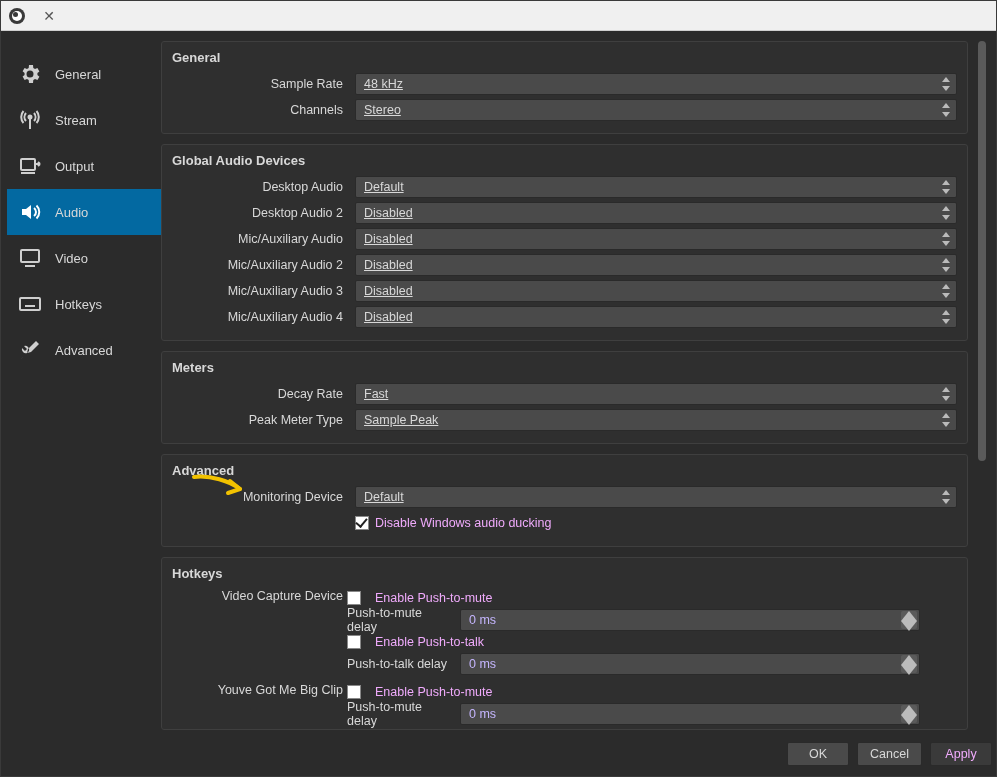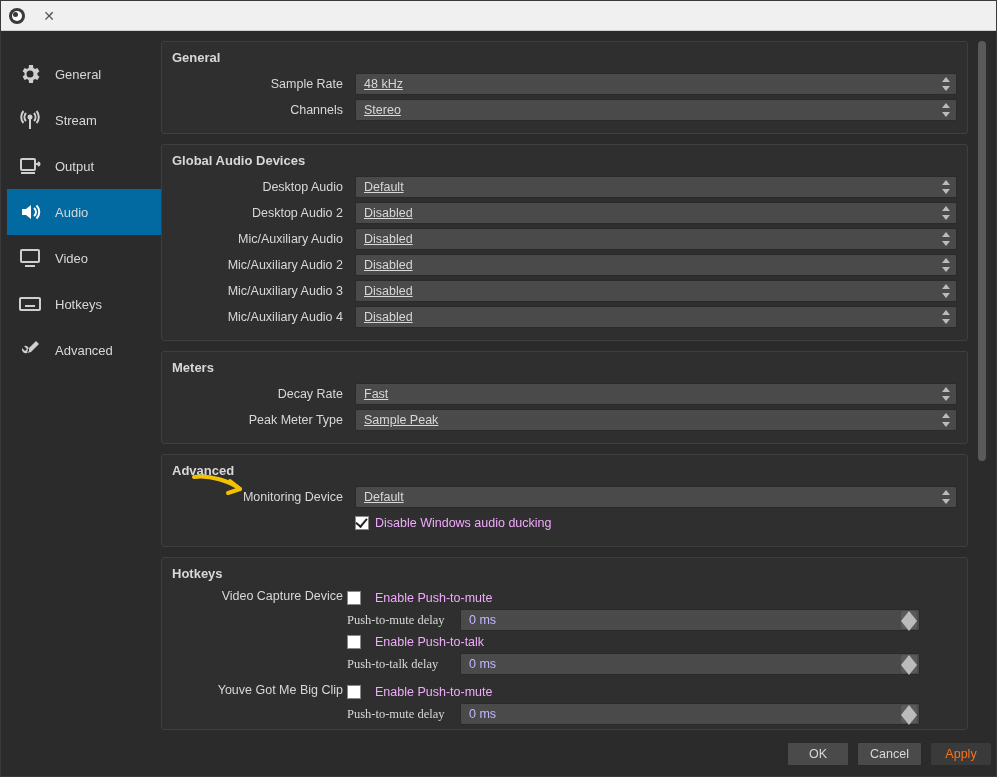--- a/index.html
+++ b/index.html
@@ -42,27 +42,27 @@
   .numbox .spin div { flex:1; display:flex; align-items:center; justify-content:center; }
   .chk { width:14px; height:14px; border:1px solid #888; background:#fff; display:inline-flex; align-items:center; justify-content:center; margin-right:6px; position:relative; }
   .chk.checked::after { content:""; position:absolute; left:2px; top:-1px; width:5px; height:9px; border:solid #222; border-width:0 2px 2px 0; transform:rotate(40deg); }
   .chklabel { font-size:12.5px; color:#f0abfc; }
   
   .hkrow { display:flex; align-items:flex-start; margin-top:6px; }
   .hkrow .src { width:175px; text-align:right; padding-right:4px; padding-top:2px; font-size:12.5px; }
   .hkrow .ctrls { flex:1; }
   .hkline { display:flex; align-items:center; height:22px; gap:8px; }
   .hkline + .hkline { margin-top:0; }
-  .hklab { width:105px; font-size:12.5px;font-family:Liberation Serif, serif; }
+  .hklab { width:105px; font-size:12.5px; }
   
   .annot-arrow { position:absolute; pointer-events:none; }
   
   .footer { height:44px; display:flex; align-items:center; justify-content:flex-end; gap:8px; padding:0 4px; }
   .btn { min-width:62px; height:24px; padding:0 12px; background:#4a4a4a; border:1px solid #2a2a2a; color:#d8d8d8; font-size:12.5px; display:flex; align-items:center; justify-content:center; border-radius:2px; cursor:pointer; }
-  .btn.disabled { color:#f97316; background:#3a3a3a; cursor:default; }
+  .btn.disabled { color:#f0abfc; background:#3a3a3a; cursor:default; }
 </style>
 </head>
 <body>
 
 <div class="window">
 
   <div class="titlebar">
     <div class="appicon"></div>
     <div class="close">✕</div>
   </div>

